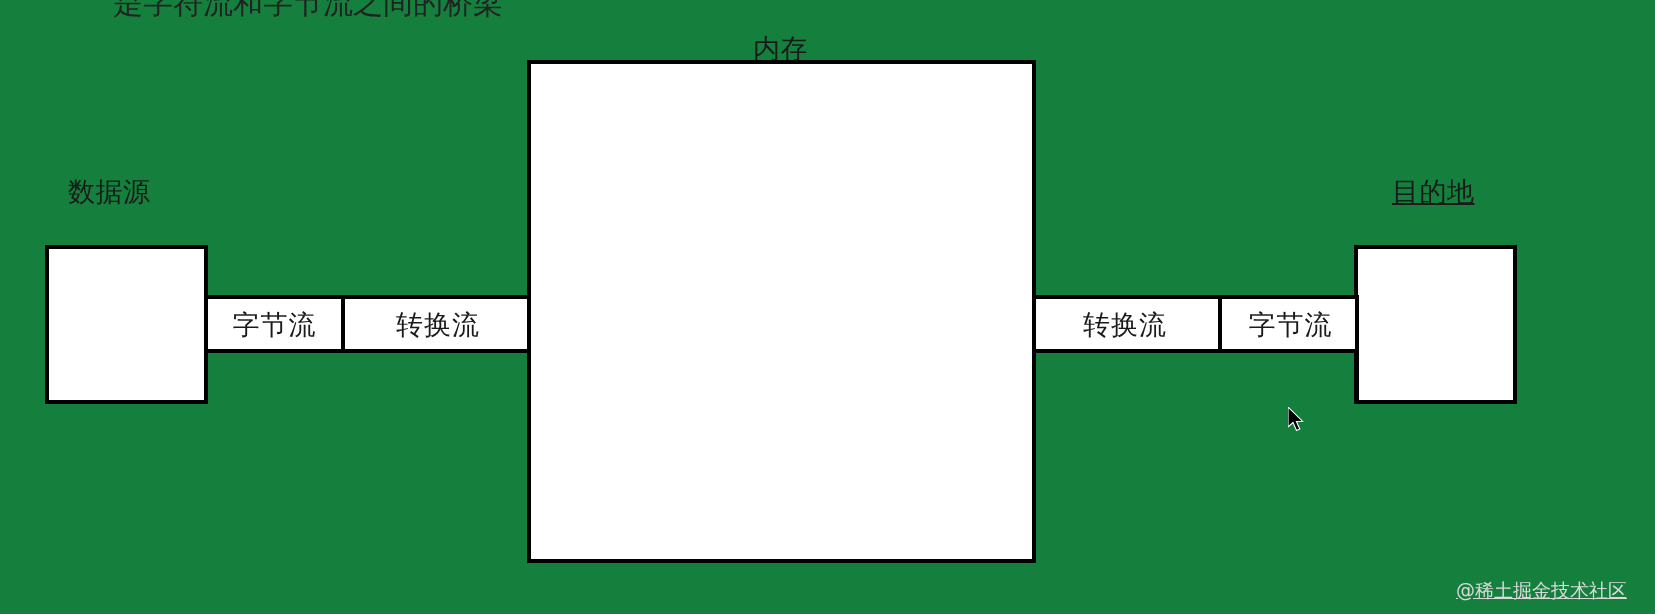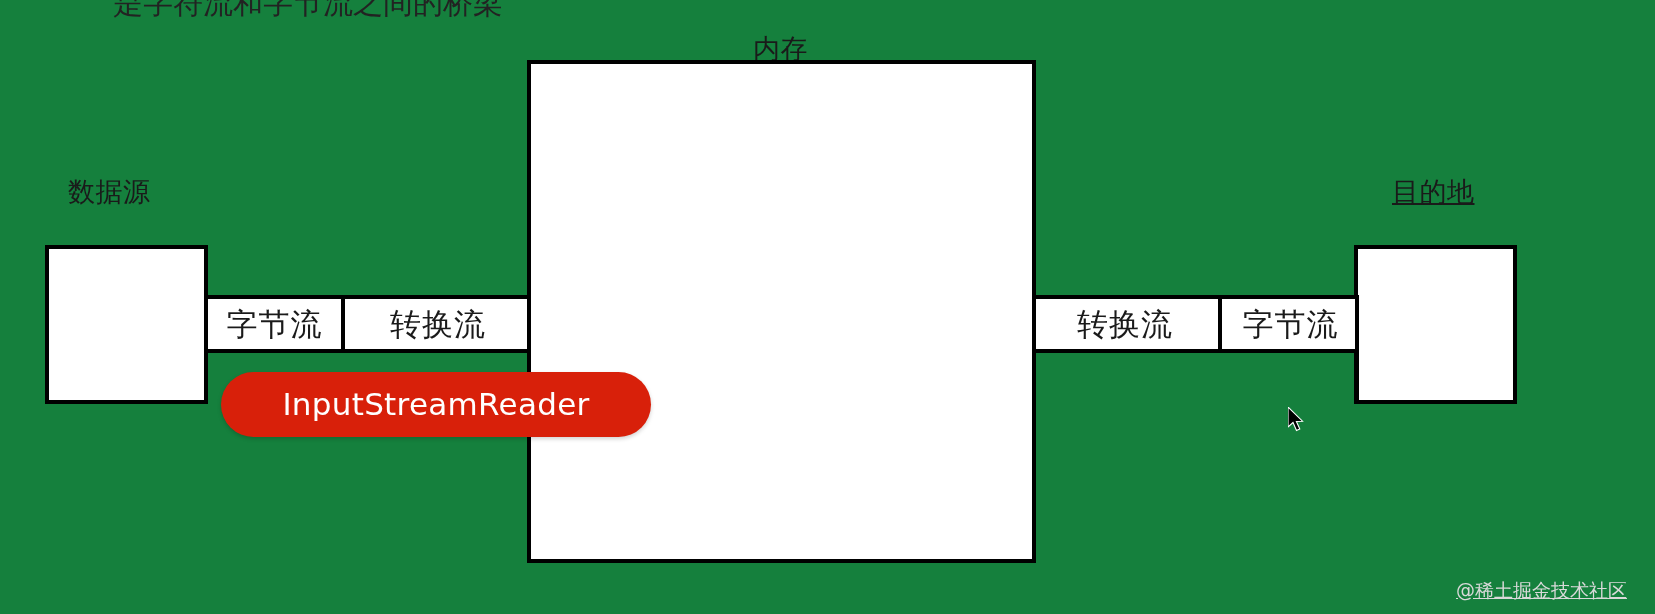--- a/index.html
+++ b/index.html
@@ -36,21 +36,21 @@
     white-space: nowrap;
     letter-spacing: 0.5px;
   }
 
   .cell-label {
     position: absolute;
     display: flex;
     align-items: center;
     justify-content: center;
     color: #1a1a1a;
-    font-size: 31px;
+    font-size: 27px;
     line-height: 1;
     white-space: nowrap;
     letter-spacing: 1px;
   }
 
   .pill {
     position: absolute;
     display: flex;
     align-items: center;
     justify-content: center;
@@ -110,23 +110,20 @@
   <div class="box" style="left:204px; top:295px; width:327px; height:58px;"></div>
 
   <div class="abs" style="left:341px; top:295px; width:4px; height:58px; background:#000000;"></div>
 
   <div class="cell-label" style="left:204px; top:295px; width:141px; height:58px;">字节流</div>
   <div class="cell-label" style="left:345px; top:295px; width:186px; height:58px;">转换流</div>
 
   <div class="abs" style="left:204px; top:349px; width:327px; height:4px; background:#000000;"></div>
   <div class="abs" style="left:204px; top:349px; width:4px; height:55px; background:#000000;"></div>
 
-  <div class="pill" style="left:221px; top:372px; width:430px; height:65px; background:#d8200a;">
-    <span>InputStreamReader</span>
-  </div>
 
   <div class="box" style="left:1032px; top:295px; width:327px; height:58px;"></div>
   <div class="abs" style="left:1218px; top:295px; width:4px; height:58px; background:#000000;"></div>
 
   <div class="cell-label" style="left:1032px; top:295px; width:186px; height:58px;">转换流</div>
   <div class="cell-label" style="left:1222px; top:295px; width:137px; height:58px;">字节流</div>
 
   <div class="abs" style="left:1032px; top:349px; width:327px; height:4px; background:#000000;"></div>
   <div class="abs" style="left:1355px; top:349px; width:4px; height:55px; background:#000000;"></div>
 

